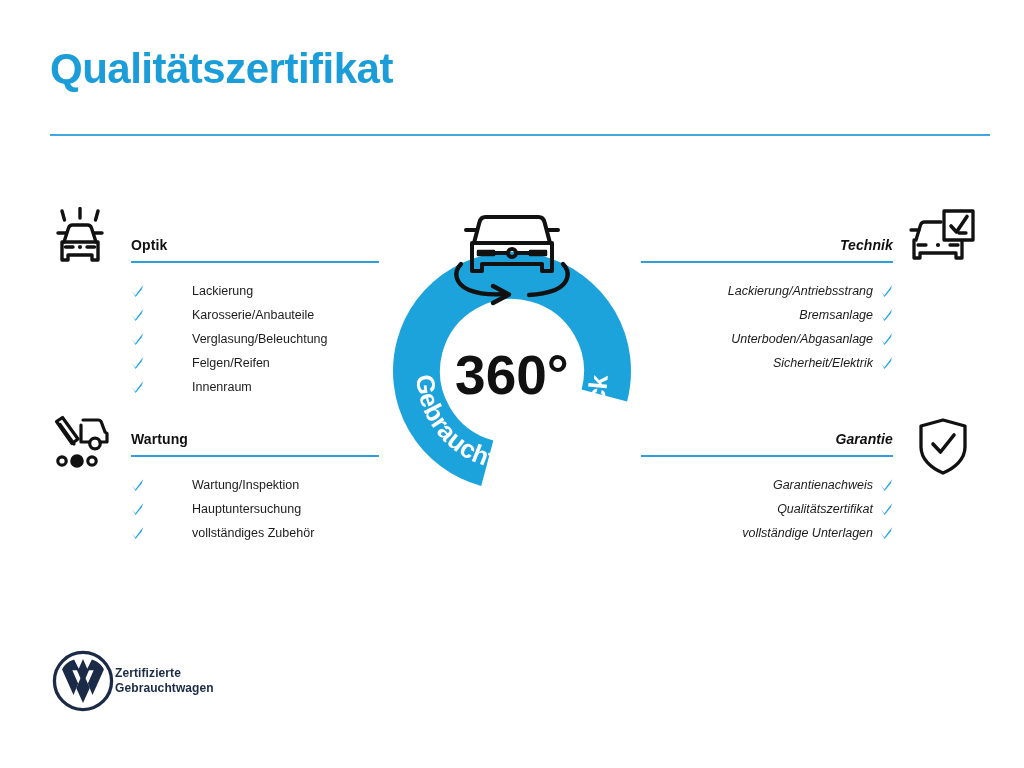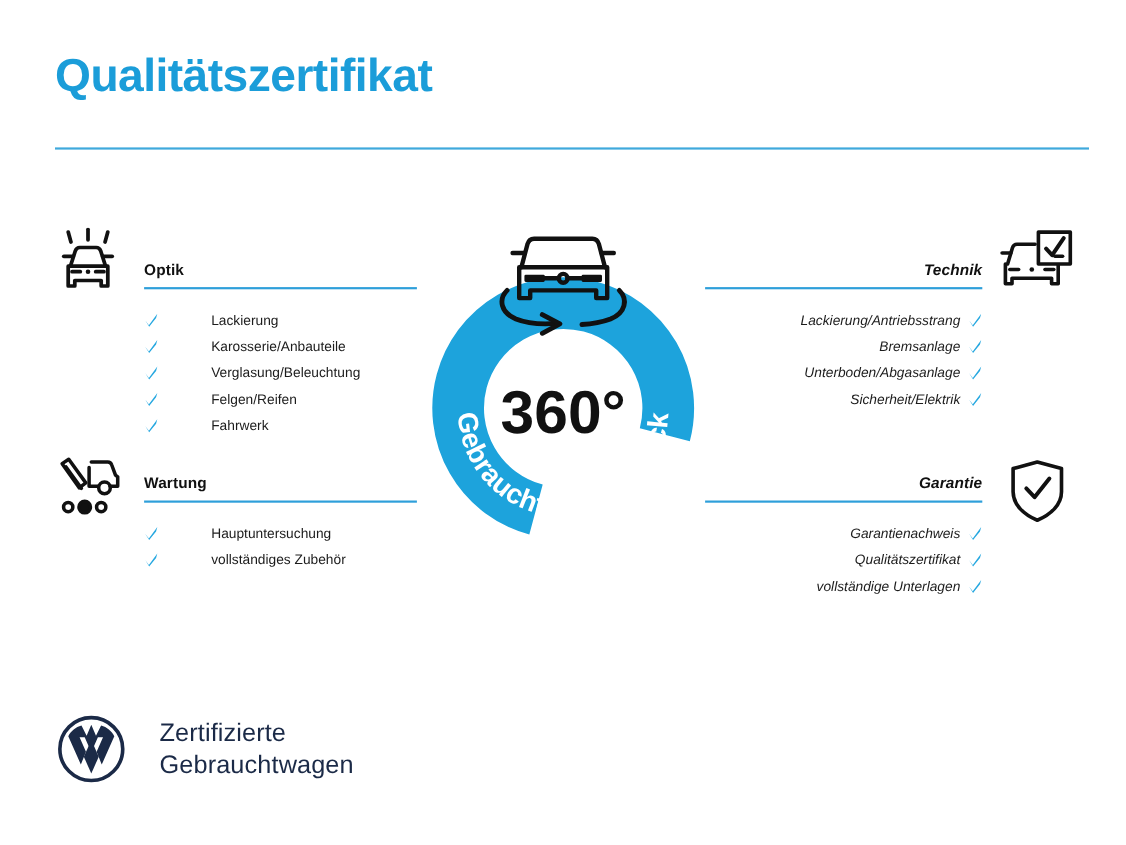--- a/index.html
+++ b/index.html
@@ -106,23 +106,23 @@
   
   #footer-logo {
     position: absolute;
     left: 52px;
     top: 650px;
     display: flex;
     align-items: center;
   }
   #vw-mark { width: 62px; height: 62px; flex: 0 0 62px; }
   #footer-text {
-    margin-left: 31px;
-    font-size: 23px;
-    font-weight: normal;
+    margin-left: 1px;
+    font-size: 12px;
+    font-weight: bold;
     color: #1B2A47;
     line-height: 1.28;
     letter-spacing: 0.1px;
   }
 </style>
 </head>
 <body>
 
 <div id="page-title">Qualitätszertifikat</div>
 <div id="title-rule"></div>
@@ -177,21 +177,21 @@
           </svg>
         </span>
       <span>Felgen/Reifen</span>
     </li>
     <li>
       <span class="chk">
           <svg viewBox="0 0 13 14">
             <path d="M1 7.2 L4.3 11.6 L12 1.2 L10.9 5.2 L4.6 13 Z" fill="#27A8E0"></path>
           </svg>
         </span>
-      <span>Fahrwerk</span>
+      <span>Innenraum</span>
     </li>
   </ul>
 </div>
 
 <div class="side-icon" id="icon-wartung">
   <svg width="64" height="60" viewBox="0 0 64 60" fill="none" stroke="#111" stroke-width="3.2" stroke-linecap="round" stroke-linejoin="round">
     <path d="M8.5 7.5 L14.5 3.5 L30 25 L24 29.5 Z"></path>
     <line x1="12" y1="10.5" x2="26" y2="30"></line>
     <path d="M35 6 L50 6 C52 6 53 7 53.5 8.5 L57 18 L59 19.5 L59 28 L52 28"></path>
     <path d="M41 28 L33 28 L33 11"></path>
@@ -200,20 +200,28 @@
     <circle cx="14" cy="47" r="4.2"></circle>
     <circle cx="29" cy="47" r="5.2" fill="#111"></circle>
     <circle cx="44" cy="47" r="4.2"></circle>
   </svg>
 </div>
 
 <div class="col-left block-wartung">
   <div class="section-title">Wartung</div>
   <div class="section-rule"></div>
   <ul class="check-list">
+    <li>
+      <span class="chk">
+          <svg viewBox="0 0 13 14">
+            <path d="M1 7.2 L4.3 11.6 L12 1.2 L10.9 5.2 L4.6 13 Z" fill="#27A8E0"></path>
+          </svg>
+        </span>
+      <span>Wartung/Inspektion</span>
+    </li>
     <li>
       <span class="chk">
           <svg viewBox="0 0 13 14">
             <path d="M1 7.2 L4.3 11.6 L12 1.2 L10.9 5.2 L4.6 13 Z" fill="#27A8E0"></path>
           </svg>
         </span>
       <span>Hauptuntersuchung</span>
     </li>
     <li>
       <span class="chk">

